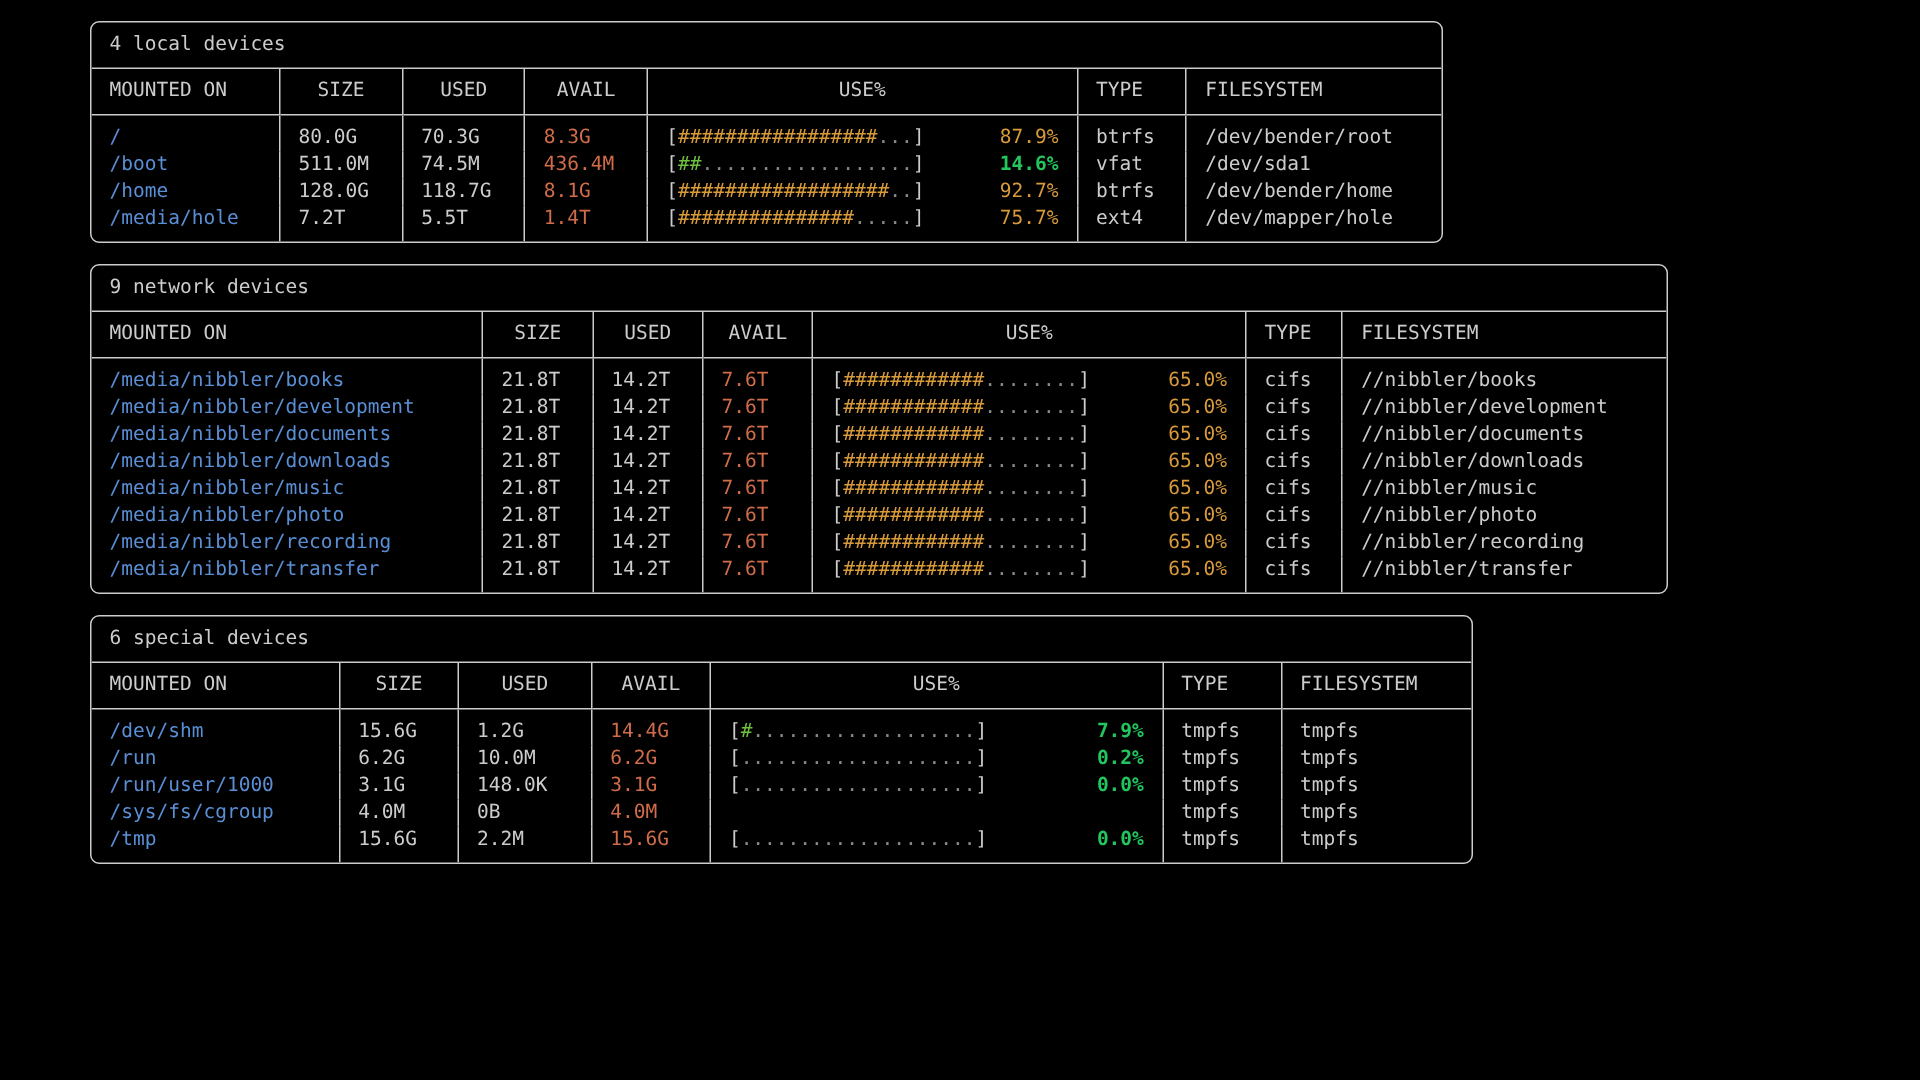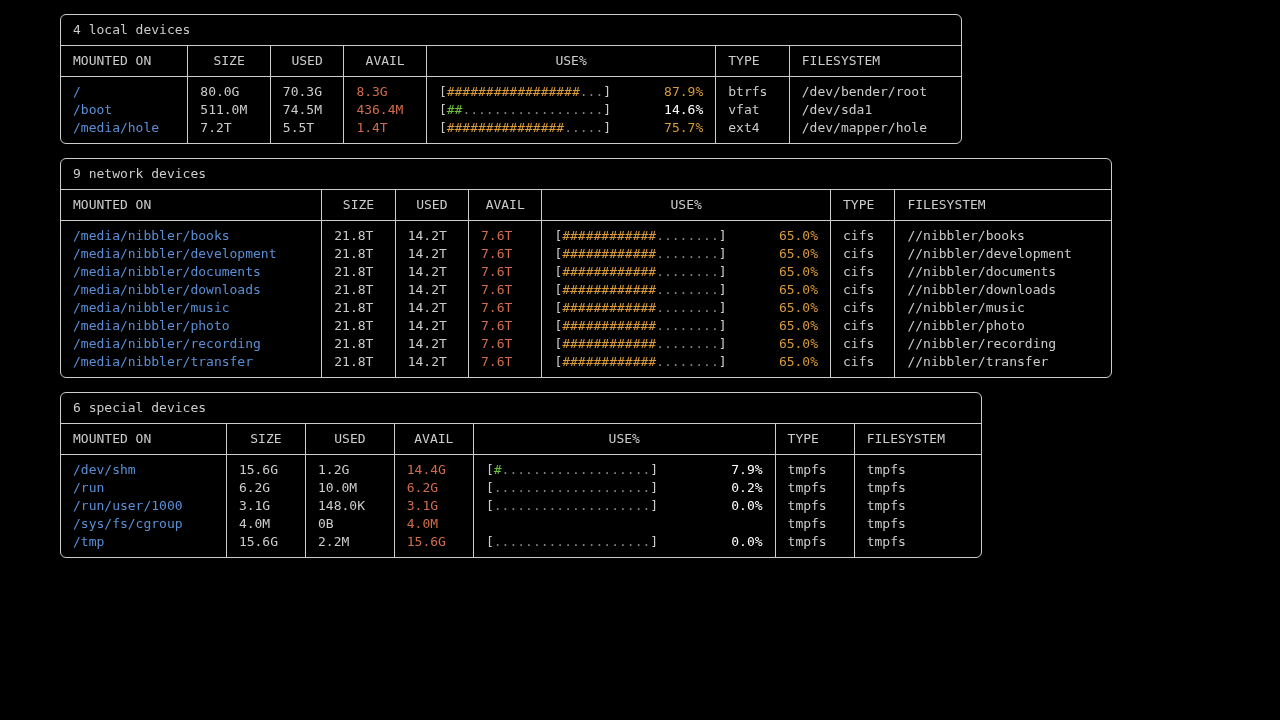--- a/index.html
+++ b/index.html
@@ -43,21 +43,21 @@
   tbody td {
     padding: 0 12px;
     white-space: nowrap;
     vertical-align: top;
   }
   tbody tr:first-child td { padding-top: 6px; }
   tbody tr:last-child td { padding-bottom: 6px; }
   .num { text-align: left; }
   .mount { color: #5a8fd6; }
   .avail { color: #d06c4a; }
-  .pct-green { color: #ffffff; }
+  .pct-green { color: #22c55e; font-weight: bold; }
   .pct-orange { color: #d89a3a; }
   .bar { white-space: pre; }
   .br  { color: #ccc; }          
   .hash-green { color: #6fbf3f; }
   .hash-orange { color: #d89a3a; }
   .dots { color: #888; }
   .usecell { display:flex; justify-content:space-between; gap:16px; }
 </style>
 </head>
 <body>
@@ -100,20 +100,34 @@
             <td>
               <div class="usecell">
                 <span class="bar"><span class="br">[</span><span class="hash-green">##</span><span class="dots">..................</span><span class="br">]</span></span>
                 <span class="pct-green">14.6%</span>
               </div>
             </td>
             <td>vfat</td>
             <td>/dev/sda1</td>
           </tr>
           <tr>
+            <td class="mount">/home</td>
+            <td class="num">128.0G</td>
+            <td class="num">118.7G</td>
+            <td class="num avail">8.1G</td>
+            <td>
+              <div class="usecell">
+                <span class="bar"><span class="br">[</span><span class="hash-orange">##################</span><span class="dots">..</span><span class="br">]</span></span>
+                <span class="pct-orange">92.7%</span>
+              </div>
+            </td>
+            <td>btrfs</td>
+            <td>/dev/bender/home</td>
+          </tr>
+          <tr>
             <td class="mount">/media/hole</td>
             <td class="num">7.2T</td>
             <td class="num">5.5T</td>
             <td class="num avail">1.4T</td>
             <td>
               <div class="usecell">
                 <span class="bar"><span class="br">[</span><span class="hash-orange">###############</span><span class="dots">.....</span><span class="br">]</span></span>
                 <span class="pct-orange">75.7%</span>
               </div>
             </td>

